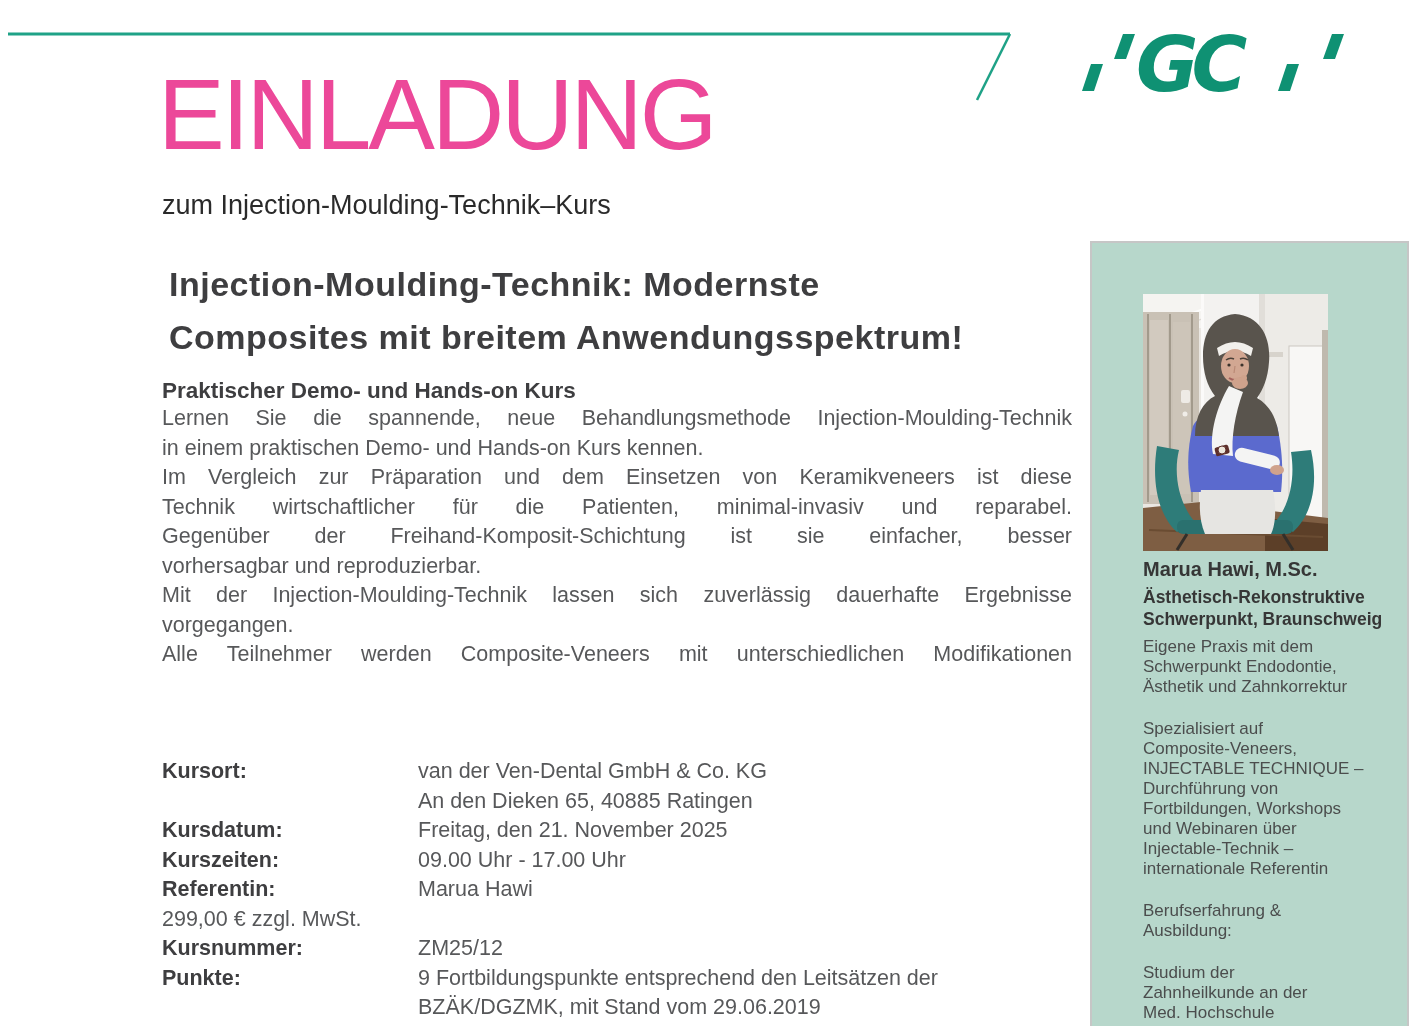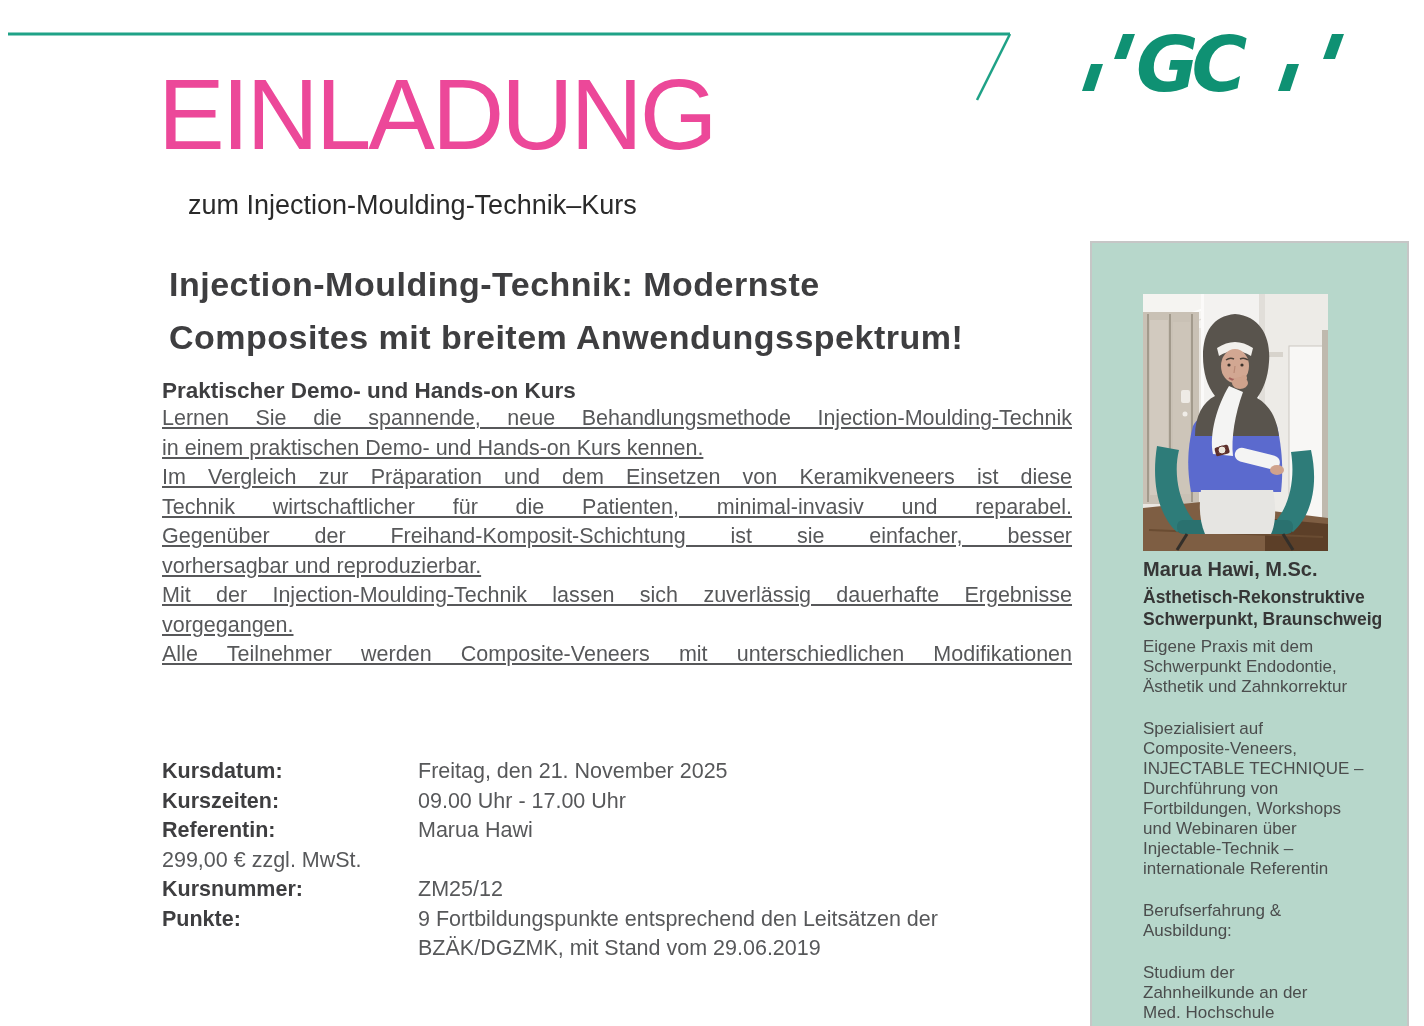--- a/index.html
+++ b/index.html
@@ -8,33 +8,33 @@
     font-family:"Liberation Sans", sans-serif;
   }
   
   .accent-svg{position:absolute;left:0;top:0;width:1424px;height:110px;}
   .gc-logo{position:absolute;left:1072px;top:28px;width:280px;height:70px;}
   .page-title{
     position:absolute;left:158px;top:64px;font-size:100px;line-height:1;
     letter-spacing:-3px;color:#ec4899;font-weight:400;white-space:nowrap;
   }
   .page-subtitle{
-    position:absolute;left:162px;top:190px;font-size:27px;color:#2a2a2a;white-space:nowrap;margin-left:26px;
+    position:absolute;left:162px;top:190px;font-size:27px;color:#2a2a2a;white-space:nowrap;
   }
   
   .main-heading{
     position:absolute;left:162px;top:258px;width:930px;
     font-size:34px;font-weight:bold;color:#3e3e40;line-height:53px;letter-spacing:.5px;margin-left:7px;
   }
   .intro-title{
     position:absolute;left:162px;top:378px;font-size:22.5px;font-weight:bold;color:#3e3e40;
   }
   .body-text{
     position:absolute;left:162px;top:404px;width:910px;
-    font-size:21.5px;color:#57585a;line-height:29.5px;text-decoration:underline;
+    font-size:21.5px;color:#57585a;line-height:29.5px;
   }
   .body-text .line{text-align:left;}
   .body-text .line.j{text-align:justify;text-align-last:justify;}
   .details{
     position:absolute;left:162px;top:757px;width:912px;
     font-size:21.5px;line-height:29.5px;
   }
   .detail-row{display:flex;}
   .detail-row .lbl{width:256px;flex:none;font-weight:bold;color:#3e3e40;}
   .detail-row .val{flex:1;color:#57585a;white-space:pre-line;}
@@ -97,20 +97,25 @@
 
 
       <div class="line">vorgegangen.</div>
 
       <div class="line j">Alle Teilnehmer werden Composite-Veneers mit unterschiedlichen Modifikationen</div>
 
     </div>
 
   <div class="details">
 
+      <div class="detail-row">
+        <div class="lbl">Kursort:</div>
+        <div class="val">van der Ven-Dental GmbH &amp; Co. KG
+An den Dieken 65, 40885 Ratingen</div>
+      </div>
 
       <div class="detail-row">
         <div class="lbl">Kursdatum:</div>
         <div class="val">Freitag, den 21. November 2025</div>
       </div>
 
       <div class="detail-row">
         <div class="lbl">Kurszeiten:</div>
         <div class="val">09.00 Uhr - 17.00 Uhr</div>
       </div>

